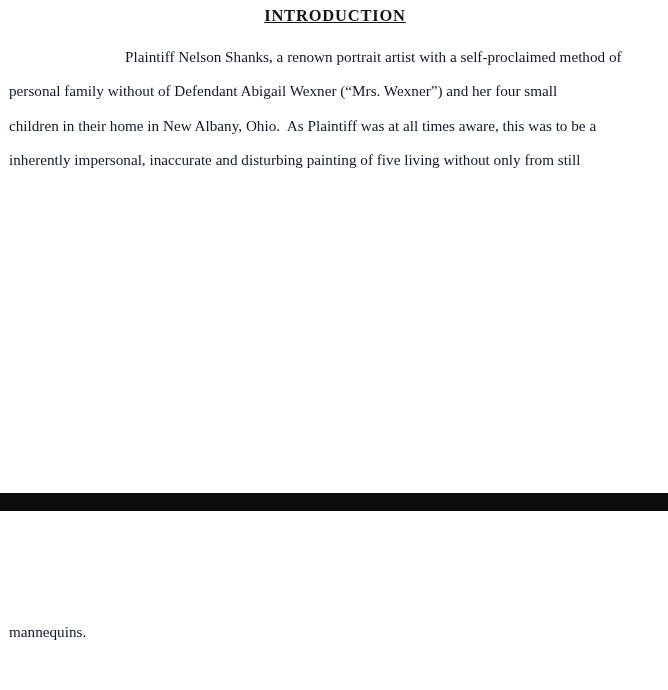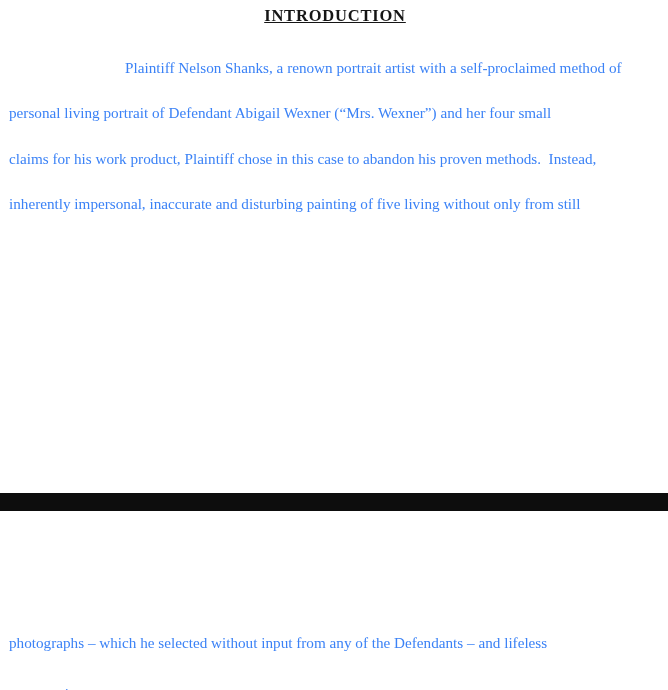--- a/index.html
+++ b/index.html
@@ -36,22 +36,21 @@
   }
   .para-1 { top: 40px; }
   .para-2 { top: 612px; }
   .line {
     display: block;
     white-space: pre;
     font-size: 15.2px;
     line-height: 34.4px;
     height: 34.4px;
     overflow: hidden;
-    color: #3b82f6;
-    margin-top: 11px;
+    color: #0f172a;
   }
   .para-2 .line {
     line-height: 40px;
     height: 40px;
   }
   .line.indent {
     text-indent: 116px;
   }
   .page-separator {
     position: absolute;
@@ -64,25 +63,24 @@
 </style>
 </head>
 <body>
 
 <div class="page">
 
   <h1 class="section-title">INTRODUCTION</h1>
 
   <div class="para para-1">
     <span class="line indent">Plaintiff Nelson Shanks, a renown portrait artist with a self-proclaimed method of</span>
-    <span class="line">personal living portrait of Defendant Abigail Wexner (“Mrs. Wexner”) and her four small</span>
-    <span class="line">claims for his work product, Plaintiff chose in this case to abandon his proven methods.  Instead,</span>
+    <span class="line">personal family without of Defendant Abigail Wexner (“Mrs. Wexner”) and her four small</span>
+    <span class="line">children in their home in New Albany, Ohio.  As Plaintiff was at all times aware, this was to be a</span>
     <span class="line">inherently impersonal, inaccurate and disturbing painting of five living without only from still</span>
   </div>
 
   <div class="page-separator"></div>
 
   <div class="para para-2">
-    <span class="line">photographs – which he selected without input from any of the Defendants – and lifeless</span>
     <span class="line">mannequins.</span>
   </div>
 
 </div>
 
 </body></html>

